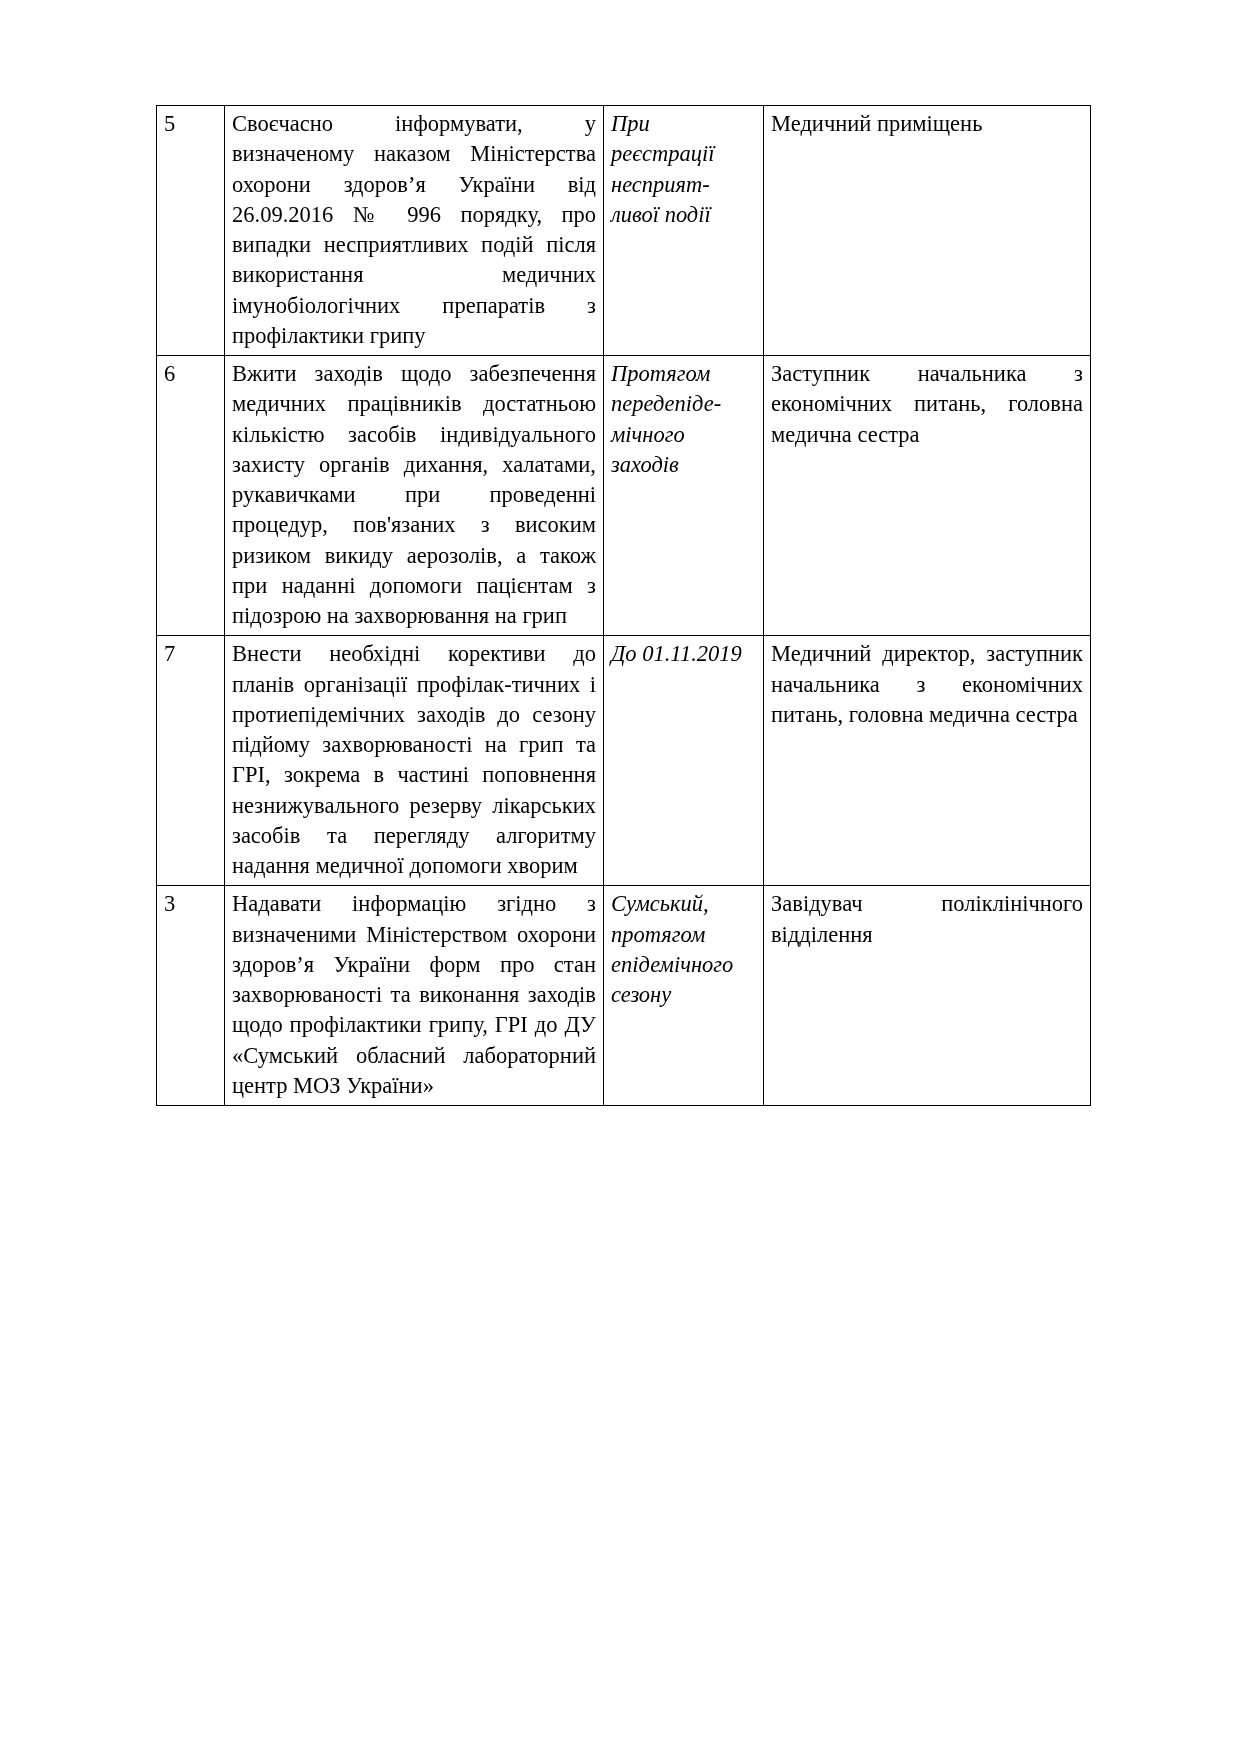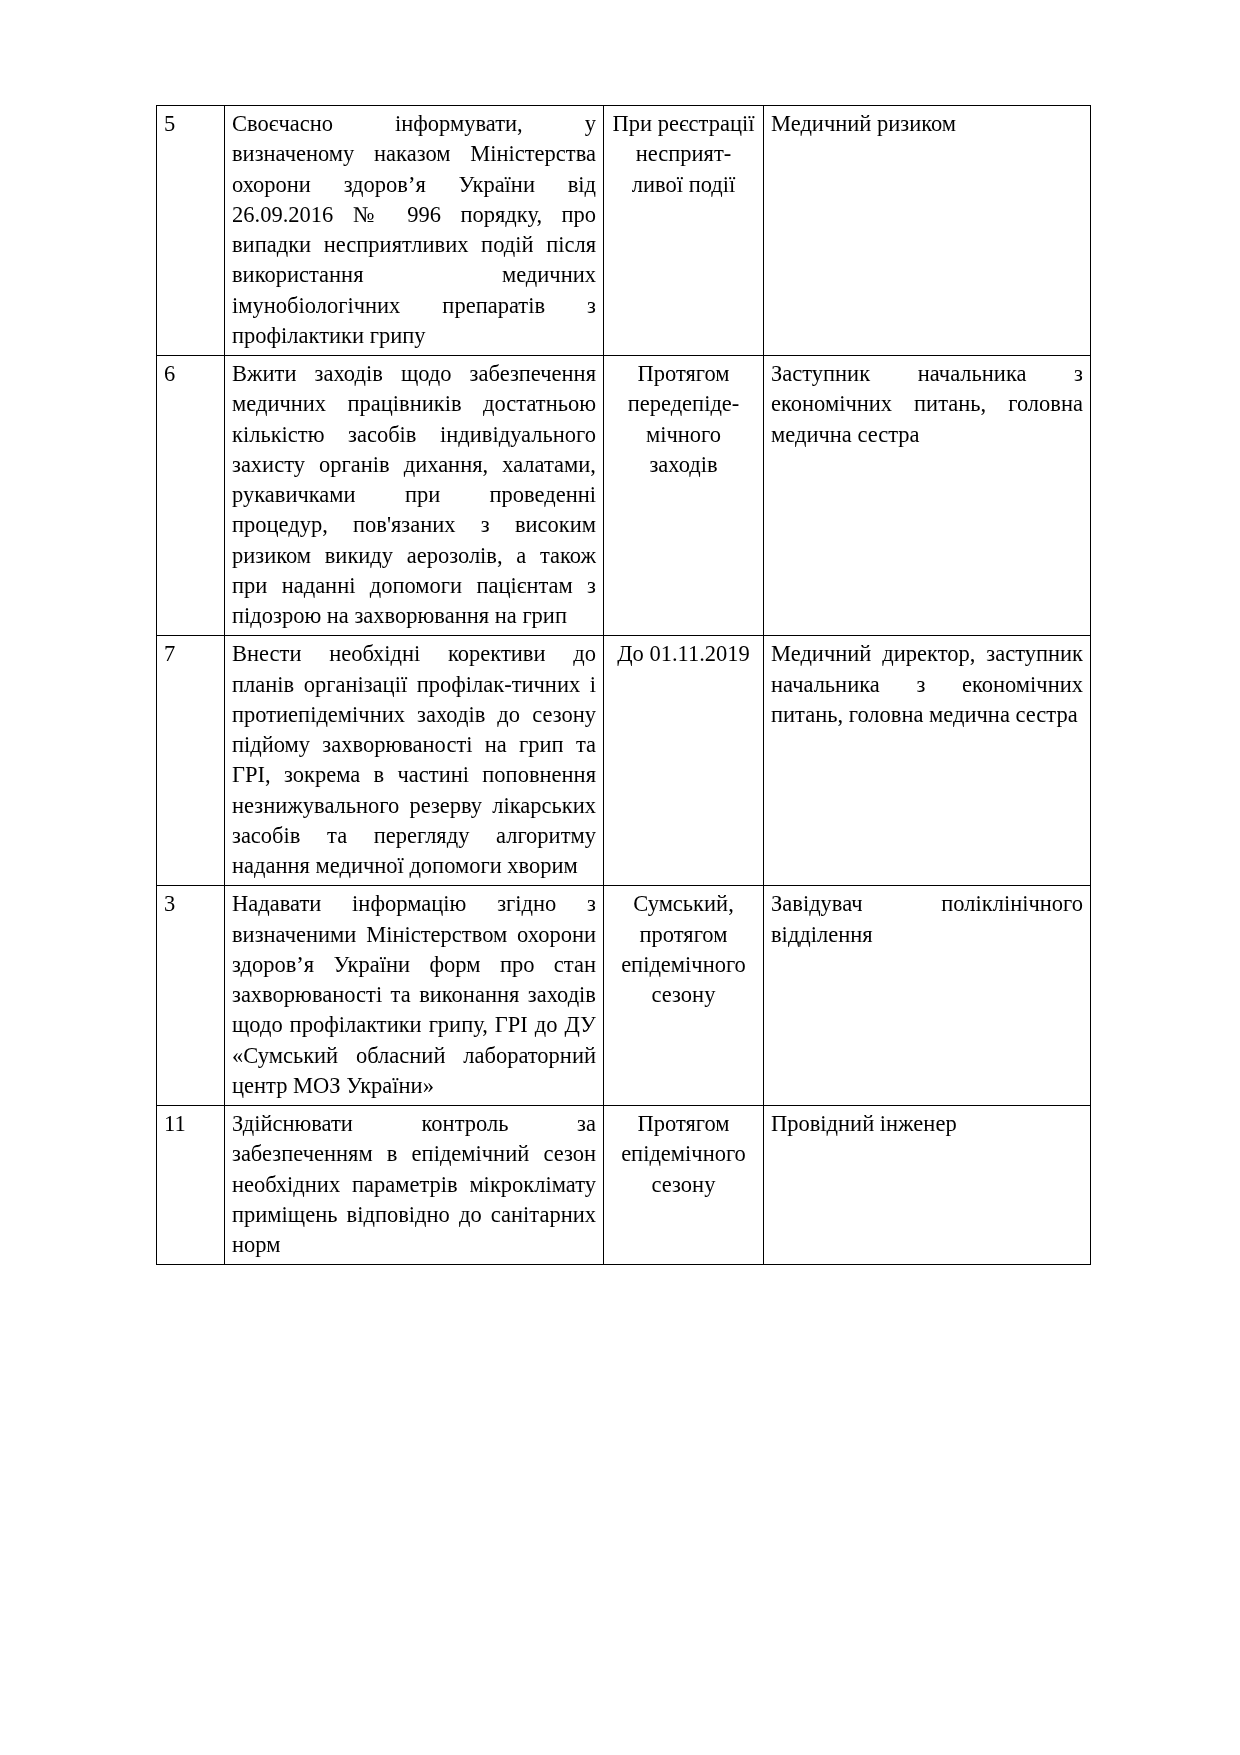--- a/index.html
+++ b/index.html
@@ -46,22 +46,23 @@
     white-space: nowrap;
   }
   td.measure {
     text-align: justify;
     text-align-last: left;
     hyphens: none;
     padding-left: 9px;
     padding-right: 9px;
   }
   td.term {
-    text-align: center;
+    text-align: left;
     padding-left: 9px;
+    font-style: italic;
   }
   td.resp {
     text-align: justify;
     text-align-last: left;
     padding-left: 10px;
     padding-right: 8px;
   }
 </style>
 </head>
 <body>
@@ -73,21 +74,21 @@
       <col class="c-meas">
       <col class="c-term">
       <col class="c-resp">
     </colgroup>
     <tbody>
 
       <tr>
         <td class="num">5</td>
         <td class="measure">Своєчасно інформувати, у визначеному наказом Міністерства охорони здоров’я України від 26.09.2016 № 996 порядку, про випадки несприятливих подій після використання медичних імунобіологічних препаратів з профілактики грипу</td>
         <td class="term">При реєстрації несприят-ливої події</td>
-        <td class="resp">Медичний ризиком</td>
+        <td class="resp">Медичний приміщень</td>
       </tr>
 
       <tr>
         <td class="num">6</td>
         <td class="measure">Вжити заходів щодо забезпечення медичних працівників достатньою кількістю засобів індивідуального захисту органів дихання, халатами, рукавичками при проведенні процедур, пов'язаних з високим ризиком викиду аерозолів, а також при наданні допомоги пацієнтам з підозрою на захворювання на грип</td>
         <td class="term">Протягом передепіде-мічного заходів</td>
         <td class="resp">Заступник начальника з економічних питань, головна медична сестра</td>
       </tr>
 
       <tr>
@@ -97,22 +98,16 @@
         <td class="resp">Медичний директор, заступник начальника з економічних питань, головна медична сестра</td>
       </tr>
 
       <tr>
         <td class="num">3</td>
         <td class="measure">Надавати інформацію згідно з визначеними Міністерством охорони здоров’я України форм про стан захворюваності та виконання заходів щодо профілактики грипу, ГРІ до ДУ «Сумський обласний лабораторний центр МОЗ України»</td>
         <td class="term">Сумський, протягом епідемічного сезону</td>
         <td class="resp">Завідувач поліклінічного відділення</td>
       </tr>
 
-      <tr>
-        <td class="num">11</td>
-        <td class="measure">Здійснювати контроль за забезпеченням в епідемічний сезон необхідних параметрів мікроклімату приміщень відповідно до санітарних норм</td>
-        <td class="term">Протягом епідемічного сезону</td>
-        <td class="resp">Провідний інженер</td>
-      </tr>
 
     </tbody>
   </table>
 </div>
 
 </body></html>

